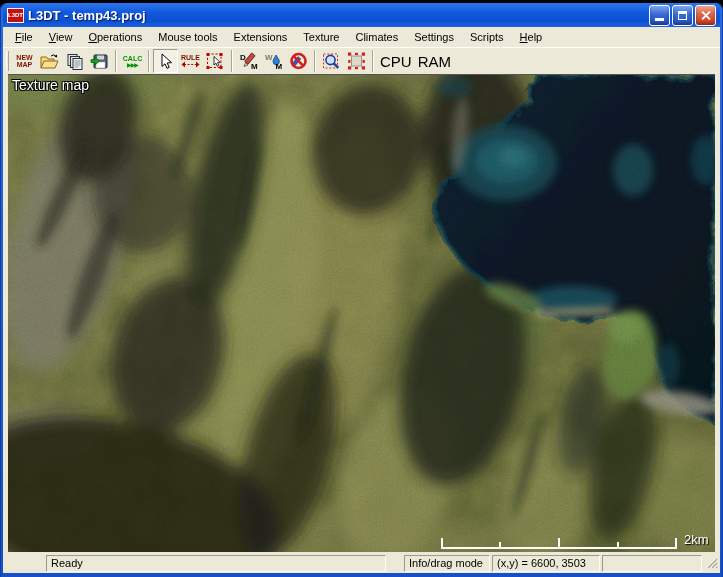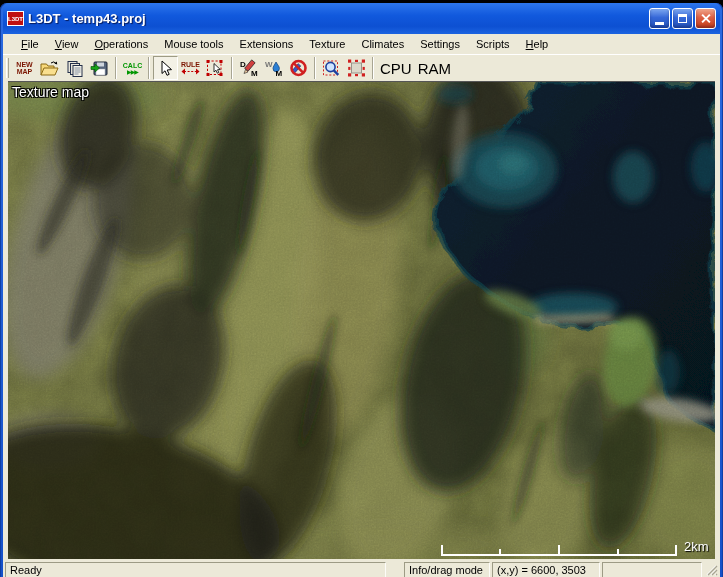--- a/index.html
+++ b/index.html
@@ -8,21 +8,21 @@
 
   
   .window {
     width:723px; height:577px; position:relative;
     background: linear-gradient(#2a6ae0,#1550c8);
     border-radius:7px 7px 0 0;
     padding:0 3px 3px 3px;
     box-shadow: inset 0 0 0 1px #0f3fa6;
   }
   .titlebar {
-    height:31px; margin-top:3px; display:flex; align-items:center;
+    height:24px; margin-top:3px; display:flex; align-items:center;
     background: linear-gradient(#2d76ec,#1159dd 40%,#0d50d2 75%,#1b63e0);
     border-radius:5px 5px 0 0; padding:0 4px; position:relative;
   }
   .app-icon {
     width:17px; height:15px; background:#c01010; border:1px solid #fff;
     color:#fff; font-size:6px; font-weight:bold; display:flex;
     align-items:center; justify-content:center; margin-right:4px; flex:0 0 auto;
     letter-spacing:0;
   }
   .title-text {
@@ -43,21 +43,21 @@
   .glyph-x { position:relative; width:11px; height:11px; }
   .glyph-x:before, .glyph-x:after {
     content:""; position:absolute; left:5px; top:0; width:2px; height:11px; background:#fff;
   }
   .glyph-x:before { transform:rotate(45deg); }
   .glyph-x:after  { transform:rotate(-45deg); }
 
   .client { background:#ece9d8; height:546px; }
 
   
-  .menubar { height:20px; display:flex; align-items:center; padding-left:10px;
+  .menubar { height:20px; display:flex; align-items:center; padding-left:4px;
              font-size:11px; color:#000; }
   .menu-item { padding:3px 8px 4px 8px; cursor:default; }
   .menu-item .u { text-decoration:underline; }
 
   
   .toolbar { height:27px; display:flex; align-items:center; padding-left:2px;
              border-top:1px solid #fff; }
   .grip { width:3px; height:20px; margin:0 3px 0 1px;
           border-left:1px solid #fff; border-right:1px solid #a8a593; }
   .tsep { width:2px; height:22px; margin:0 3px;
@@ -86,21 +86,21 @@
   .tick.tall { height:11px; } .tick.short { height:7px; }
   .scale-label { position:absolute; left:676px; top:457px; color:#fff; font-size:13px;
                  text-shadow:1px 1px 1px #000; }
 
   
   .status-strip { height:2px; }
   .statusbar { height:19px; display:flex; align-items:stretch; gap:2px;
                padding:1px 2px 1px 2px; font-size:11px; color:#000; }
   .spanel { border:1px solid; border-color:#9d9b85 #fdfcf8 #fdfcf8 #9d9b85;
             padding:1px 4px 0 4px; white-space:nowrap; overflow:hidden; }
-  .sp-ready { flex:1 1 auto; }
+  .sp-ready { flex:1 1 auto;margin-left:41px; }
   .sp-mode  { flex:0 0 86px;margin-left:16px; }
   .sp-xy    { flex:0 0 108px; }
   .sp-empty { flex:0 0 100px; }
   .grip-corner { flex:0 0 14px; position:relative; }
 </style>
 </head>
 <body>
 
 <div class="window">
 

